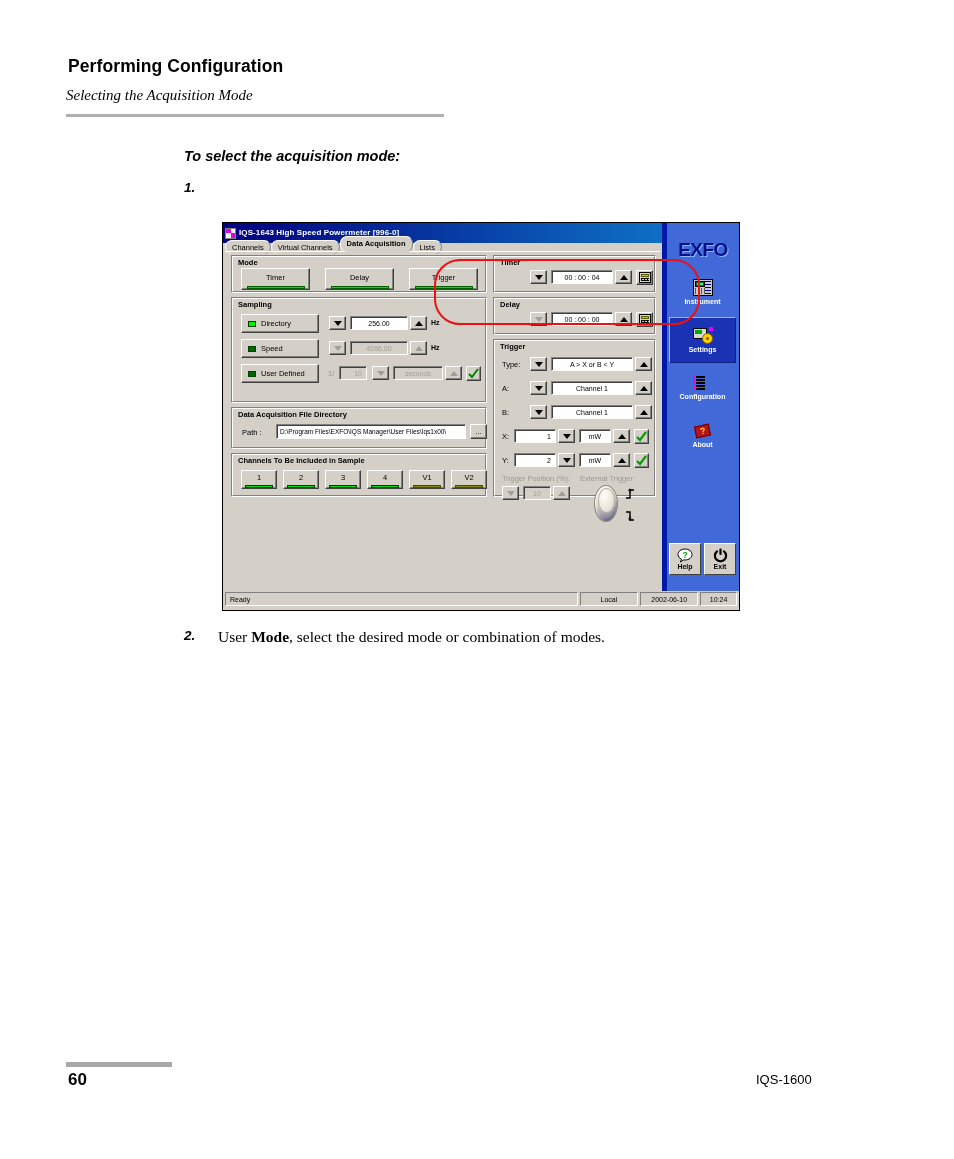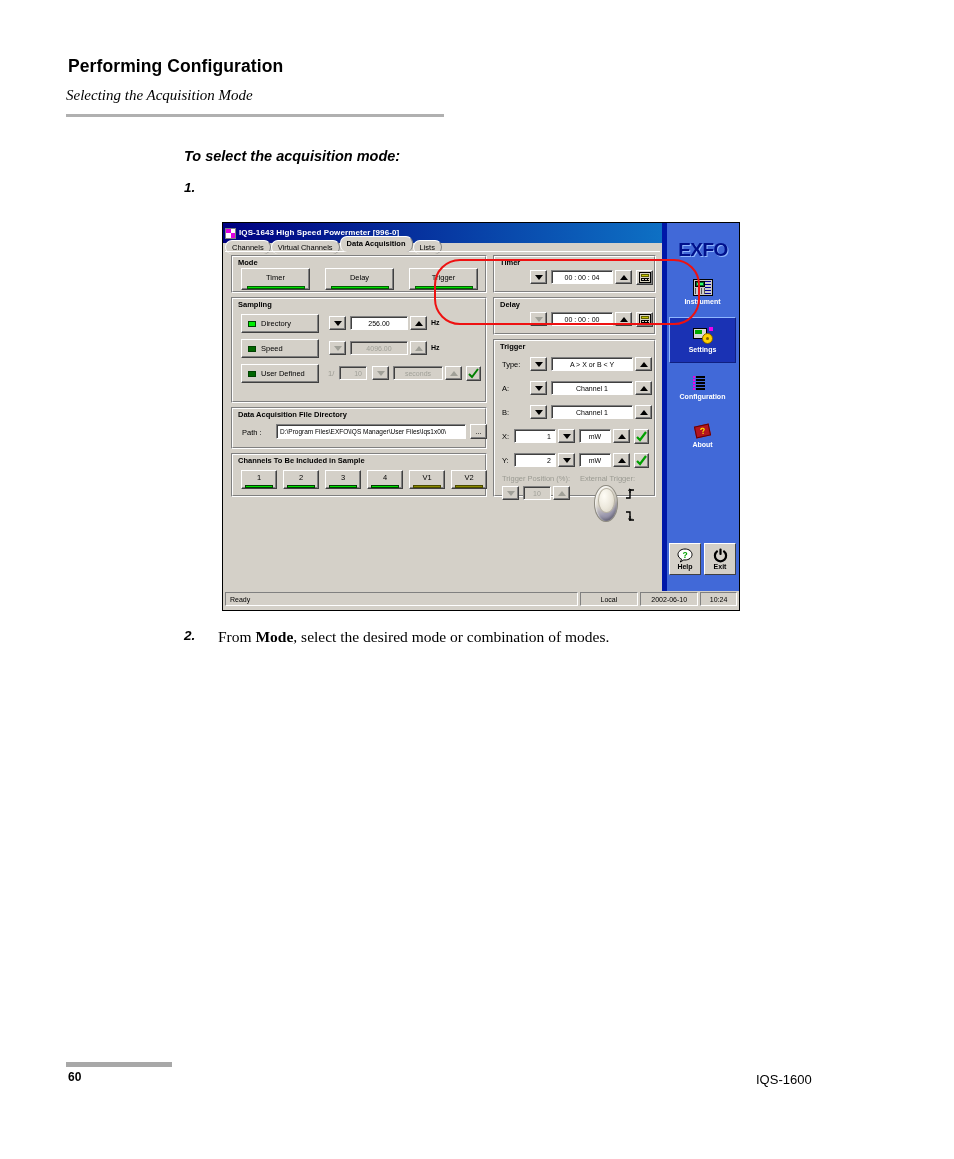--- a/index.html
+++ b/index.html
@@ -41,21 +41,21 @@
   }
   .step .txt{position:absolute;left:34px;top:0;white-space:nowrap;}
   .step1{left:184px;top:180px;width:640px;height:22px;}
   .step2{left:184px;top:628px;width:640px;height:22px;}
   .b{font-weight:bold;}
 
   
   .footer-rule{position:absolute;left:66px;top:1062px;width:106px;height:5px;background:#a8a8a8;}
   .page-num{
     position:absolute;left:68px;top:1070px;
-    font-family:"Liberation Sans", sans-serif;font-weight:bold;font-size:12px;color:#000;
+    font-family:"Liberation Sans", sans-serif;font-weight:bold;font-size:17px;color:#000;
   }
   .footer-right{
     position:absolute;left:756px;top:1072px;
     font-family:"Liberation Sans", sans-serif;font-size:13px;color:#000;
   }
 
   
   .shot{
     position:absolute;left:222px;top:222px;width:518px;height:389px;
     background:#d4d0c8;border:1px solid #000;
@@ -334,21 +334,21 @@
   <div class="header-rule"></div>
 
   <div class="procedure-title">To select the acquisition mode:</div>
 
   <div class="step step1">
     <span class="num">1.</span>
   </div>
 
   <div class="step step2">
     <span class="num">2.</span>
-    <span class="txt"><span>From </span><span class="b">Mode</span><span>, select the desired mode or combination of modes.</span></span>
+    <span class="txt"><span>User </span><span class="b">Mode</span><span>, select the desired mode or combination of modes.</span></span>
   </div>
 
   <div class="shot">
 
     <div class="titlebar">
       <span class="tb-icon">
           <i></i>
           <i></i>
           <i></i>
           <i></i>

